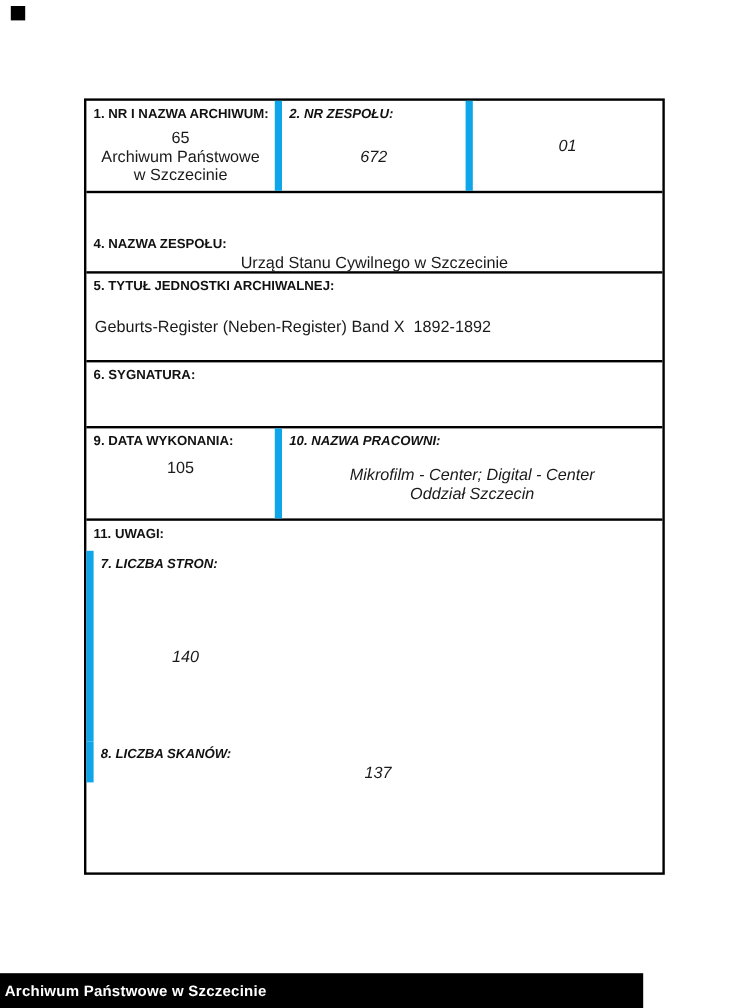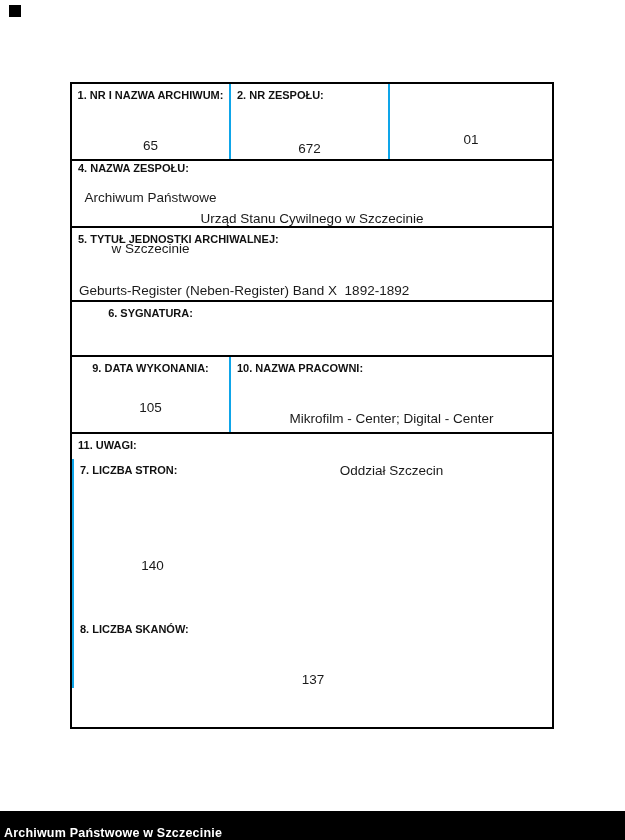--- a/index.html
+++ b/index.html
@@ -51,22 +51,22 @@
   .row-4 { height: 55px; flex-direction: column; }
   .row-5 { height: 77px; }
   .row-6 { flex: 1 1 auto; border-bottom: none; }
 
   .c {
     box-sizing: border-box;
     display: flex;
     flex-direction: column;
     min-width: 0;
   }
-  .c-border { border-left: 2px solid #0ea5e9; }
-  .w-narrow { width: 157px; flex: 0 0 157px; align-items: center; }
+  .c-border { border-left: 6px solid #0ea5e9; font-style: italic; }
+  .w-narrow { width: 157px; flex: 0 0 157px; }
   .w-narrow2 { width: 159px; flex: 0 0 159px; }
   .w-rest { flex: 1 1 auto; }
 
   .label {
     font-weight: bold;
     font-size: 11px;
     line-height: 13px;
     padding: 5px 6px 0 6px;
     white-space: nowrap;
     color: #111111;
@@ -83,33 +83,32 @@
     align-items: flex-start;
     text-align: left;
     padding-left: 7px;
     padding-right: 20px;
   }
   .v {
     font-size: 13.5px;
     line-height: 15.5px;
     color: #1a1a1a;
     white-space: pre-wrap;
-    margin-top: 36px;
   }
 
   
   .footer-bar {
     position: absolute;
     left: 0;
     top: 811px;
-    width: 625px;
+    width: 536px;
     height: 29px;
     background: #000000;
     display: flex;
-    align-items: flex-end;
+    align-items: center;
     box-sizing: border-box;
     padding-left: 4px;
   }
   .footer-text {
     color: #ffffff;
     font-weight: bold;
     font-size: 12.5px;
     letter-spacing: 0.2px;
     white-space: nowrap;
   }

